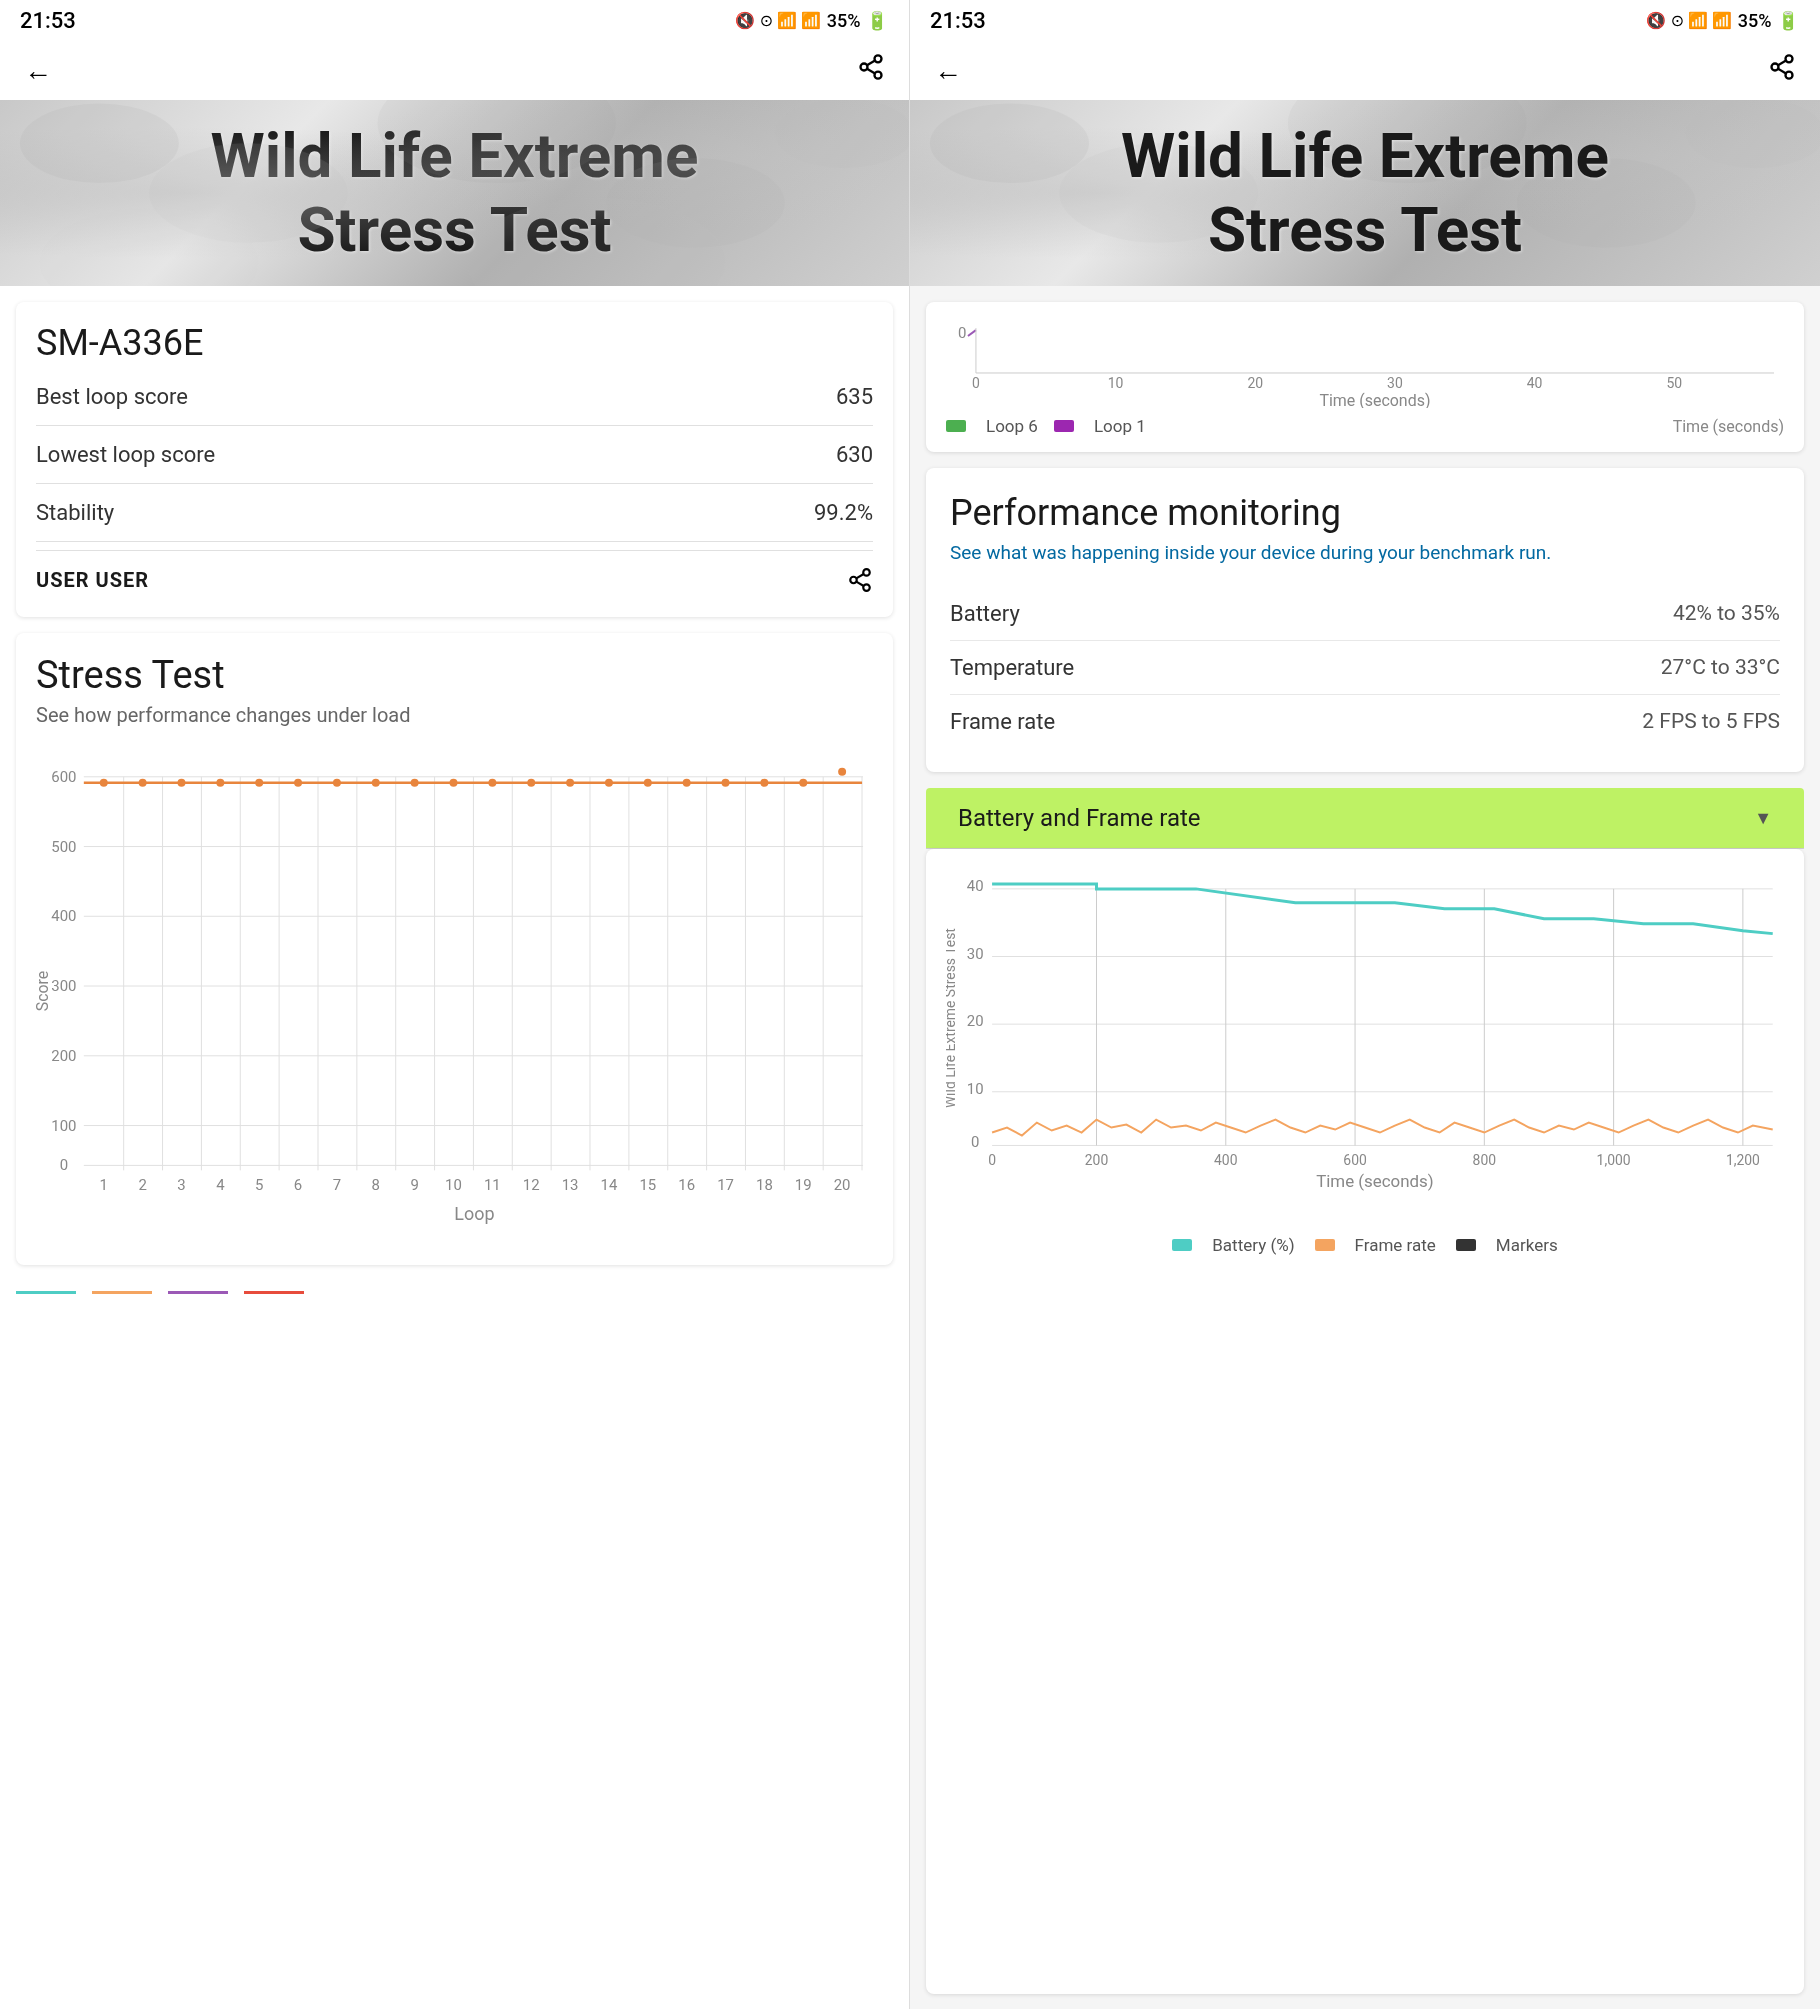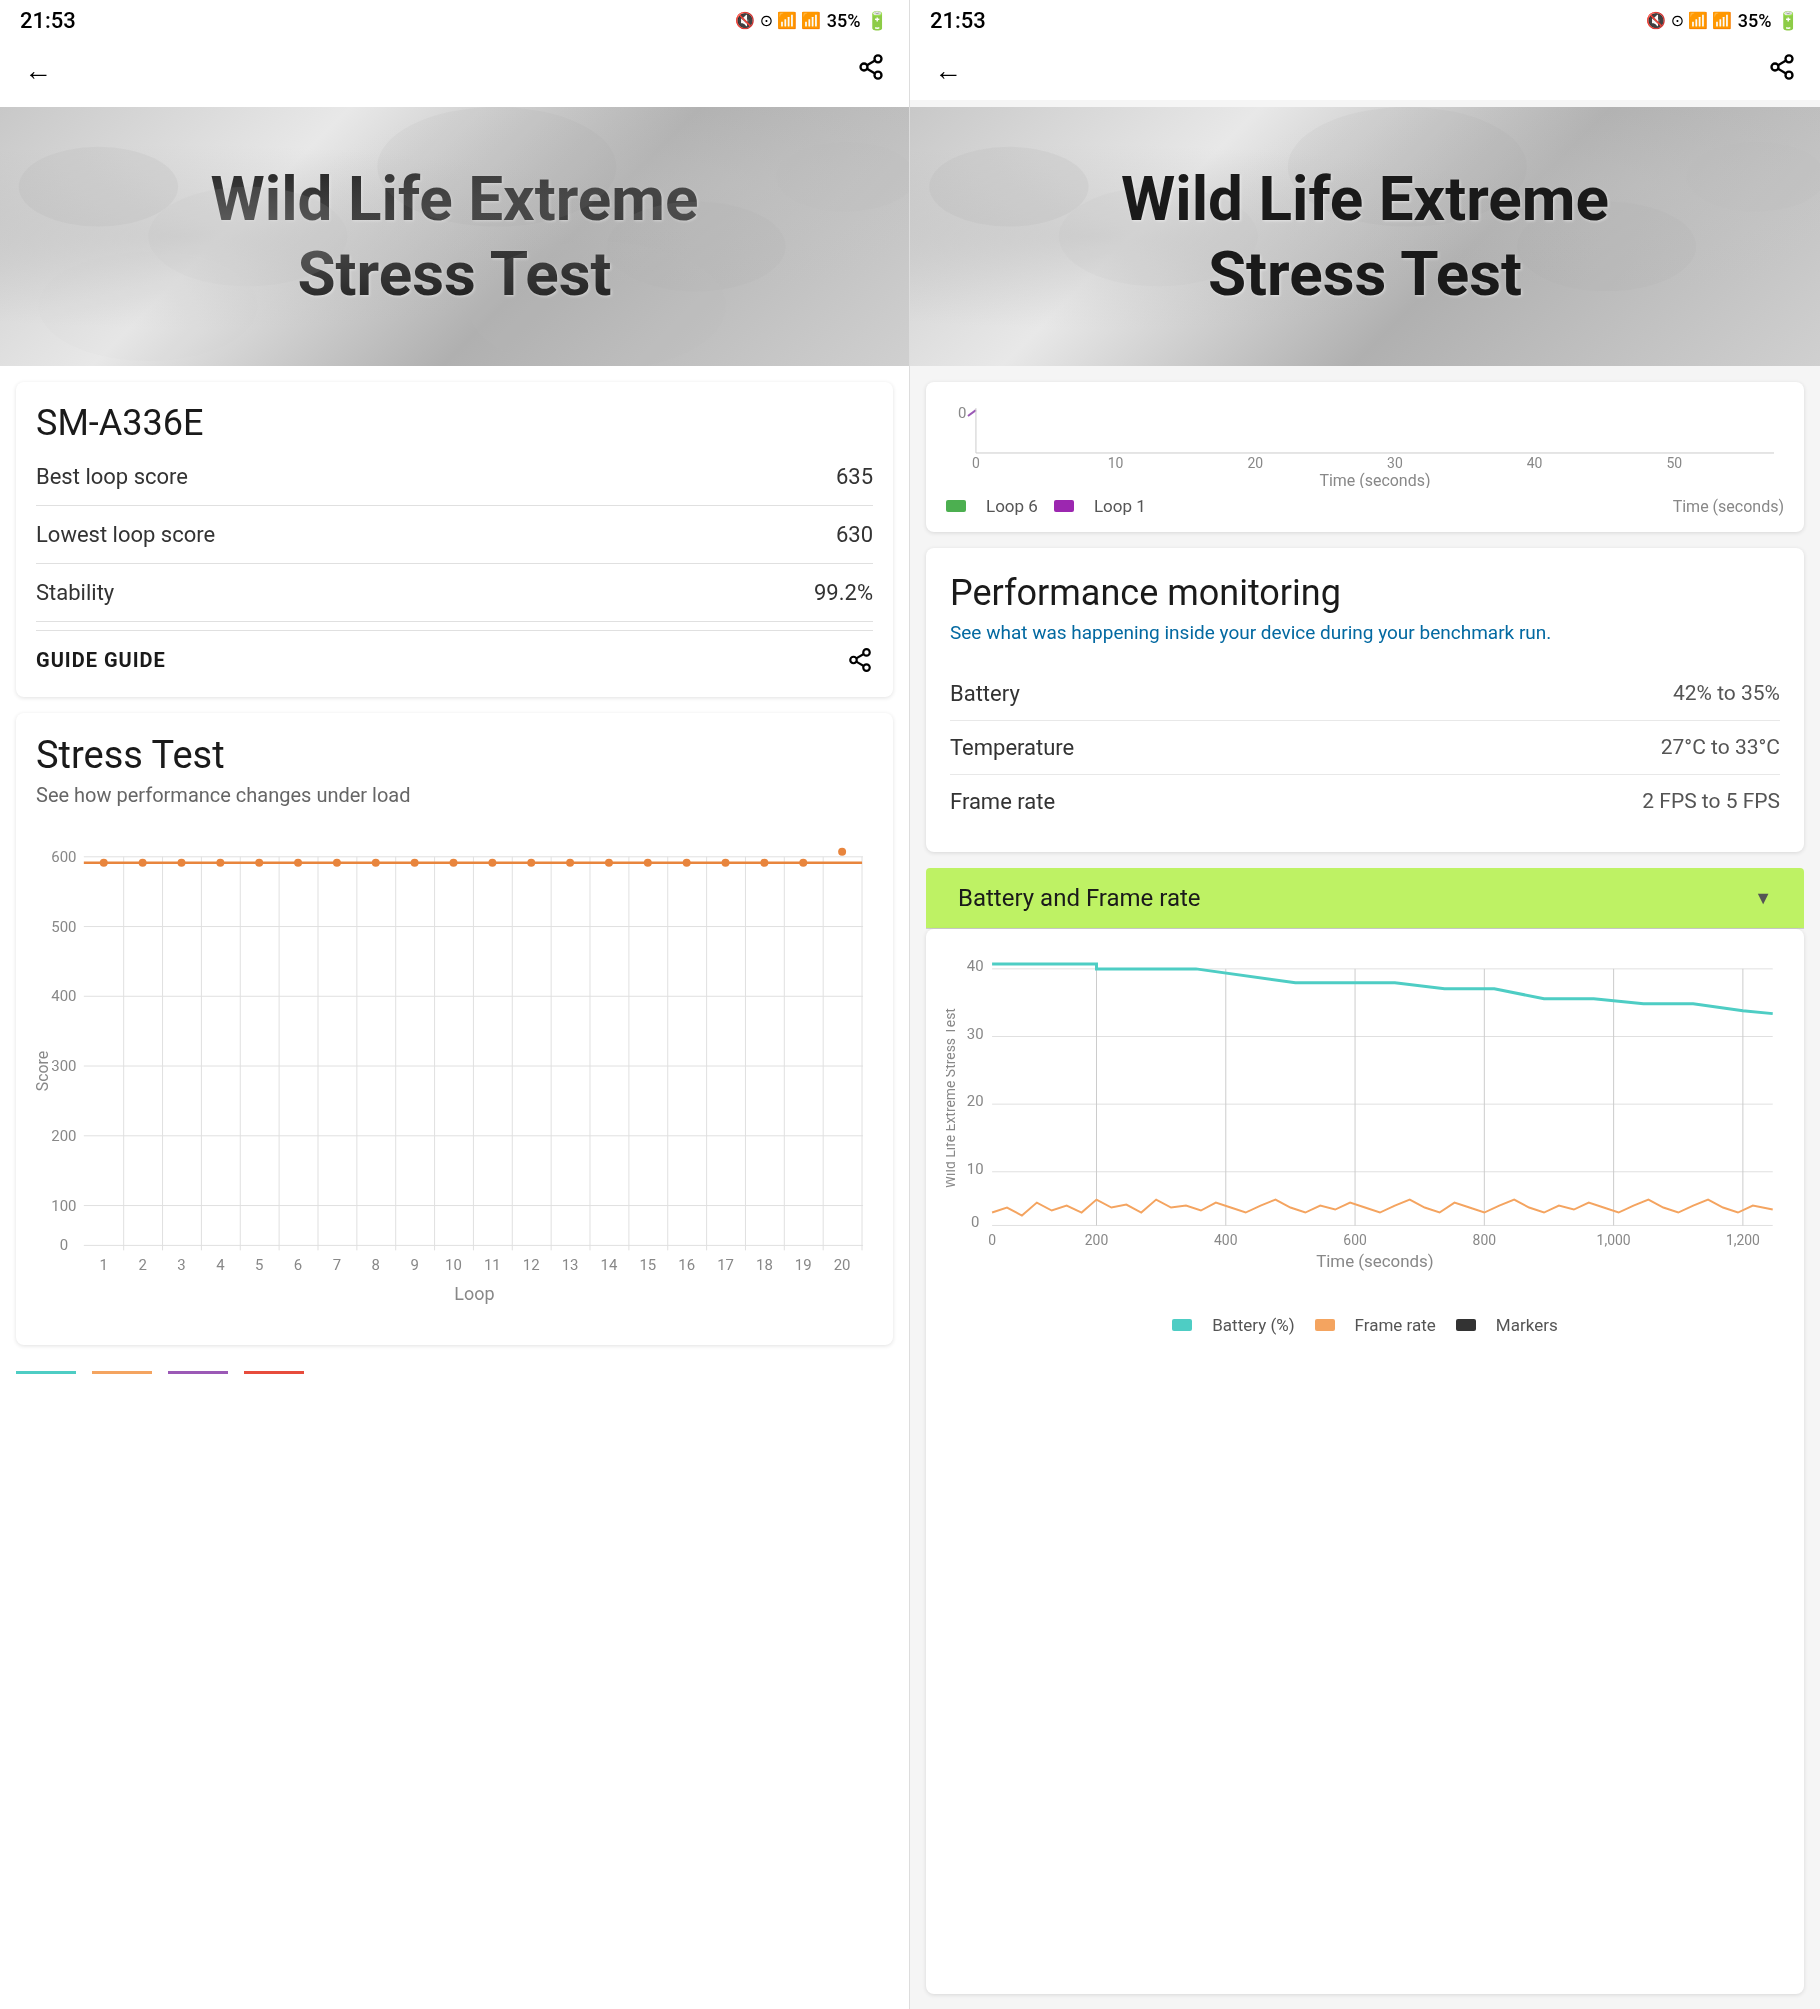--- a/index.html
+++ b/index.html
@@ -52,28 +52,27 @@
       padding: 0 24px;
     }
     .nav-icon {
       font-size: 28px;
       cursor: pointer;
     }
 
     
     .hero-banner {
       width: 100%;
-      height: 259px;
+      height: 186px;
       background: linear-gradient(135deg, #c8c8c8 0%, #e8e8e8 30%, #b0b0b0 60%, #d0d0d0 100%);
       display: flex;
       align-items: center;
       justify-content: center;
       position: relative;
       overflow: hidden;
-      margin-top: 7px;
     }
     .hero-banner::before {
       content: '';
       position: absolute;
       inset: 0;
       background: 
         radial-gradient(ellipse at 20% 50%, rgba(180,180,180,0.4) 0%, transparent 50%),
         radial-gradient(ellipse at 80% 30%, rgba(200,200,200,0.3) 0%, transparent 40%);
     }
     .hero-title {
@@ -338,21 +337,21 @@
     <div class="metric-row">
       <span>Lowest loop score</span>
       <span class="metric-value">630</span>
     </div>
     <div class="metric-row">
       <span>Stability</span>
       <span class="metric-value">99.2%</span>
     </div>
 
     <div class="user-guide-row">
-      <span class="user-guide-label">GUIDE GUIDE</span>
+      <span class="user-guide-label">USER USER</span>
       <svg width="26" height="26" viewBox="0 0 24 24" fill="none" stroke="#000" stroke-width="2">
         <circle cx="18" cy="5" r="3"></circle>
           <circle cx="6" cy="12" r="3"></circle>
           <circle cx="18" cy="19" r="3"></circle>
         <line x1="8.59" y1="13.51" x2="15.42" y2="17.49"></line>
           <line x1="15.41" y1="6.51" x2="8.59" y2="10.49"></line>
       </svg>
     </div>
   </div>
 

